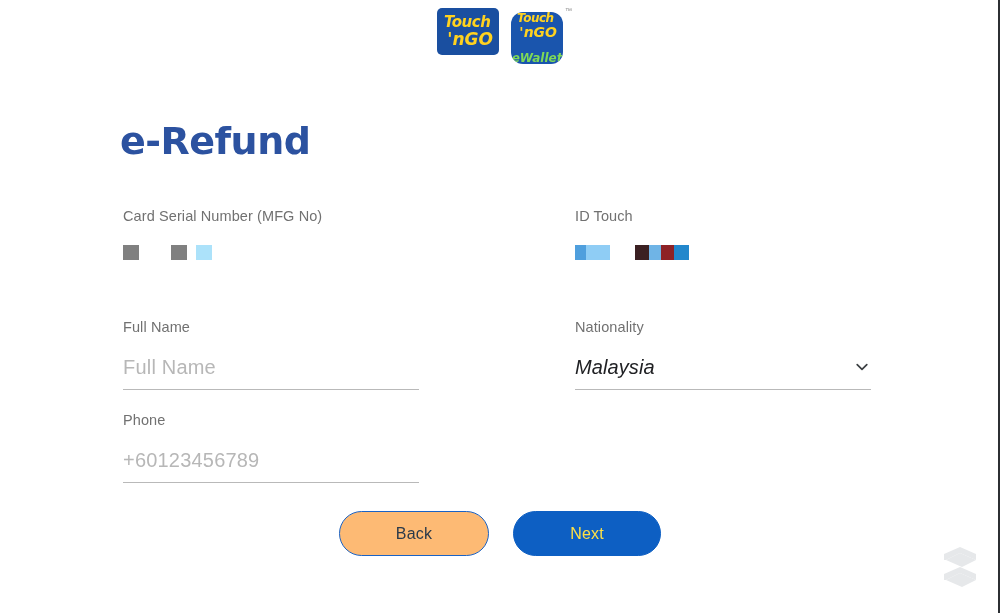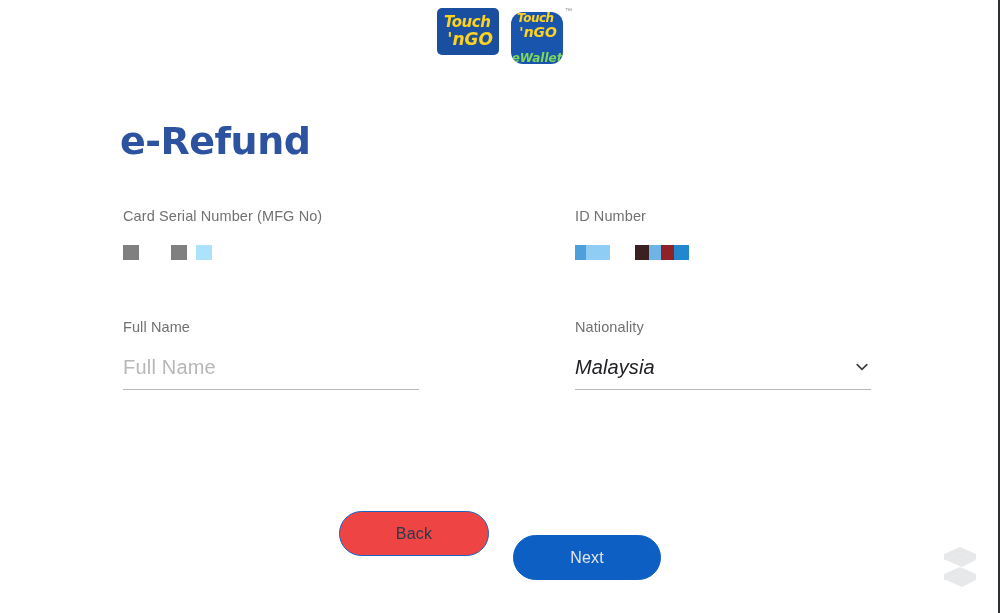--- a/index.html
+++ b/index.html
@@ -205,30 +205,29 @@
     display: flex;
     align-items: center;
     justify-content: center;
     box-sizing: border-box;
     cursor: pointer;
     letter-spacing: 0.2px;
     font-family: "Liberation Sans", sans-serif;
   }
   .btn-back {
     width: 150px;
-    background: #ef4444;
+    background: #fdba74;
     border: 1.5px solid #1a62c4;
     color: #2b3a4a;
   }
   .btn-next {
     width: 148px;
     background: #0d5fc3;
     border: 1.5px solid #0d5fc3;
-    color: #e5e5e5;
-    margin-top: 24px;
+    color: #fde047;
   }
 
   
   .watermark {
     position: absolute;
     right: 22px;
     bottom: 22px;
     width: 34px;
     height: 44px;
     opacity: 1;
@@ -268,21 +267,21 @@
     <div class="redact-group">
       <span class="redact-block" style="background:#808080"></span>
       <span class="gap-lg"></span>
       <span class="redact-block" style="background:#808080"></span>
       <span style="width:9px"></span>
       <span class="redact-block" style="background:#ace2fa"></span>
     </div>
   </div>
 
   <div class="field col-right row-1">
-    <div class="field-label">ID Number</div>
+    <div class="field-label">ID Touch</div>
     <div class="redact-group">
       <span class="redact-chunk">
         <span class="redact-block" style="background:#4f9fdd;width:11px"></span>
         <span class="redact-block" style="background:#8fcdf5;width:24px"></span>
       </span>
       <span class="gap-md"></span>
       <span class="redact-chunk">
         <span class="redact-block" style="background:#3b2022;width:14px"></span>
         <span class="redact-block" style="background:#6fb4e6;width:12px"></span>
         <span class="redact-block" style="background:#8e2226;width:13px"></span>
@@ -303,20 +302,26 @@
     <div class="field-control">
       <span class="field-value">Malaysia</span>
       <span class="chevron">
         <svg viewBox="0 0 14 14" width="14" height="14" aria-hidden="true">
           <path d="M2.2 4.6 L7 9.4 L11.8 4.6" fill="none" stroke="#3c4043" stroke-width="1.7" stroke-linecap="round" stroke-linejoin="round"></path>
         </svg>
       </span>
     </div>
   </div>
 
+  <div class="field col-left row-3">
+    <div class="field-label">Phone</div>
+    <div class="field-control">
+      <span class="field-placeholder">+60123456789</span>
+    </div>
+  </div>
 
 
 </div>
 
 <div class="btn-row">
   <div class="btn btn-back">Back</div>
   <div class="btn btn-next">Next</div>
 </div>
 
 <div class="watermark">

